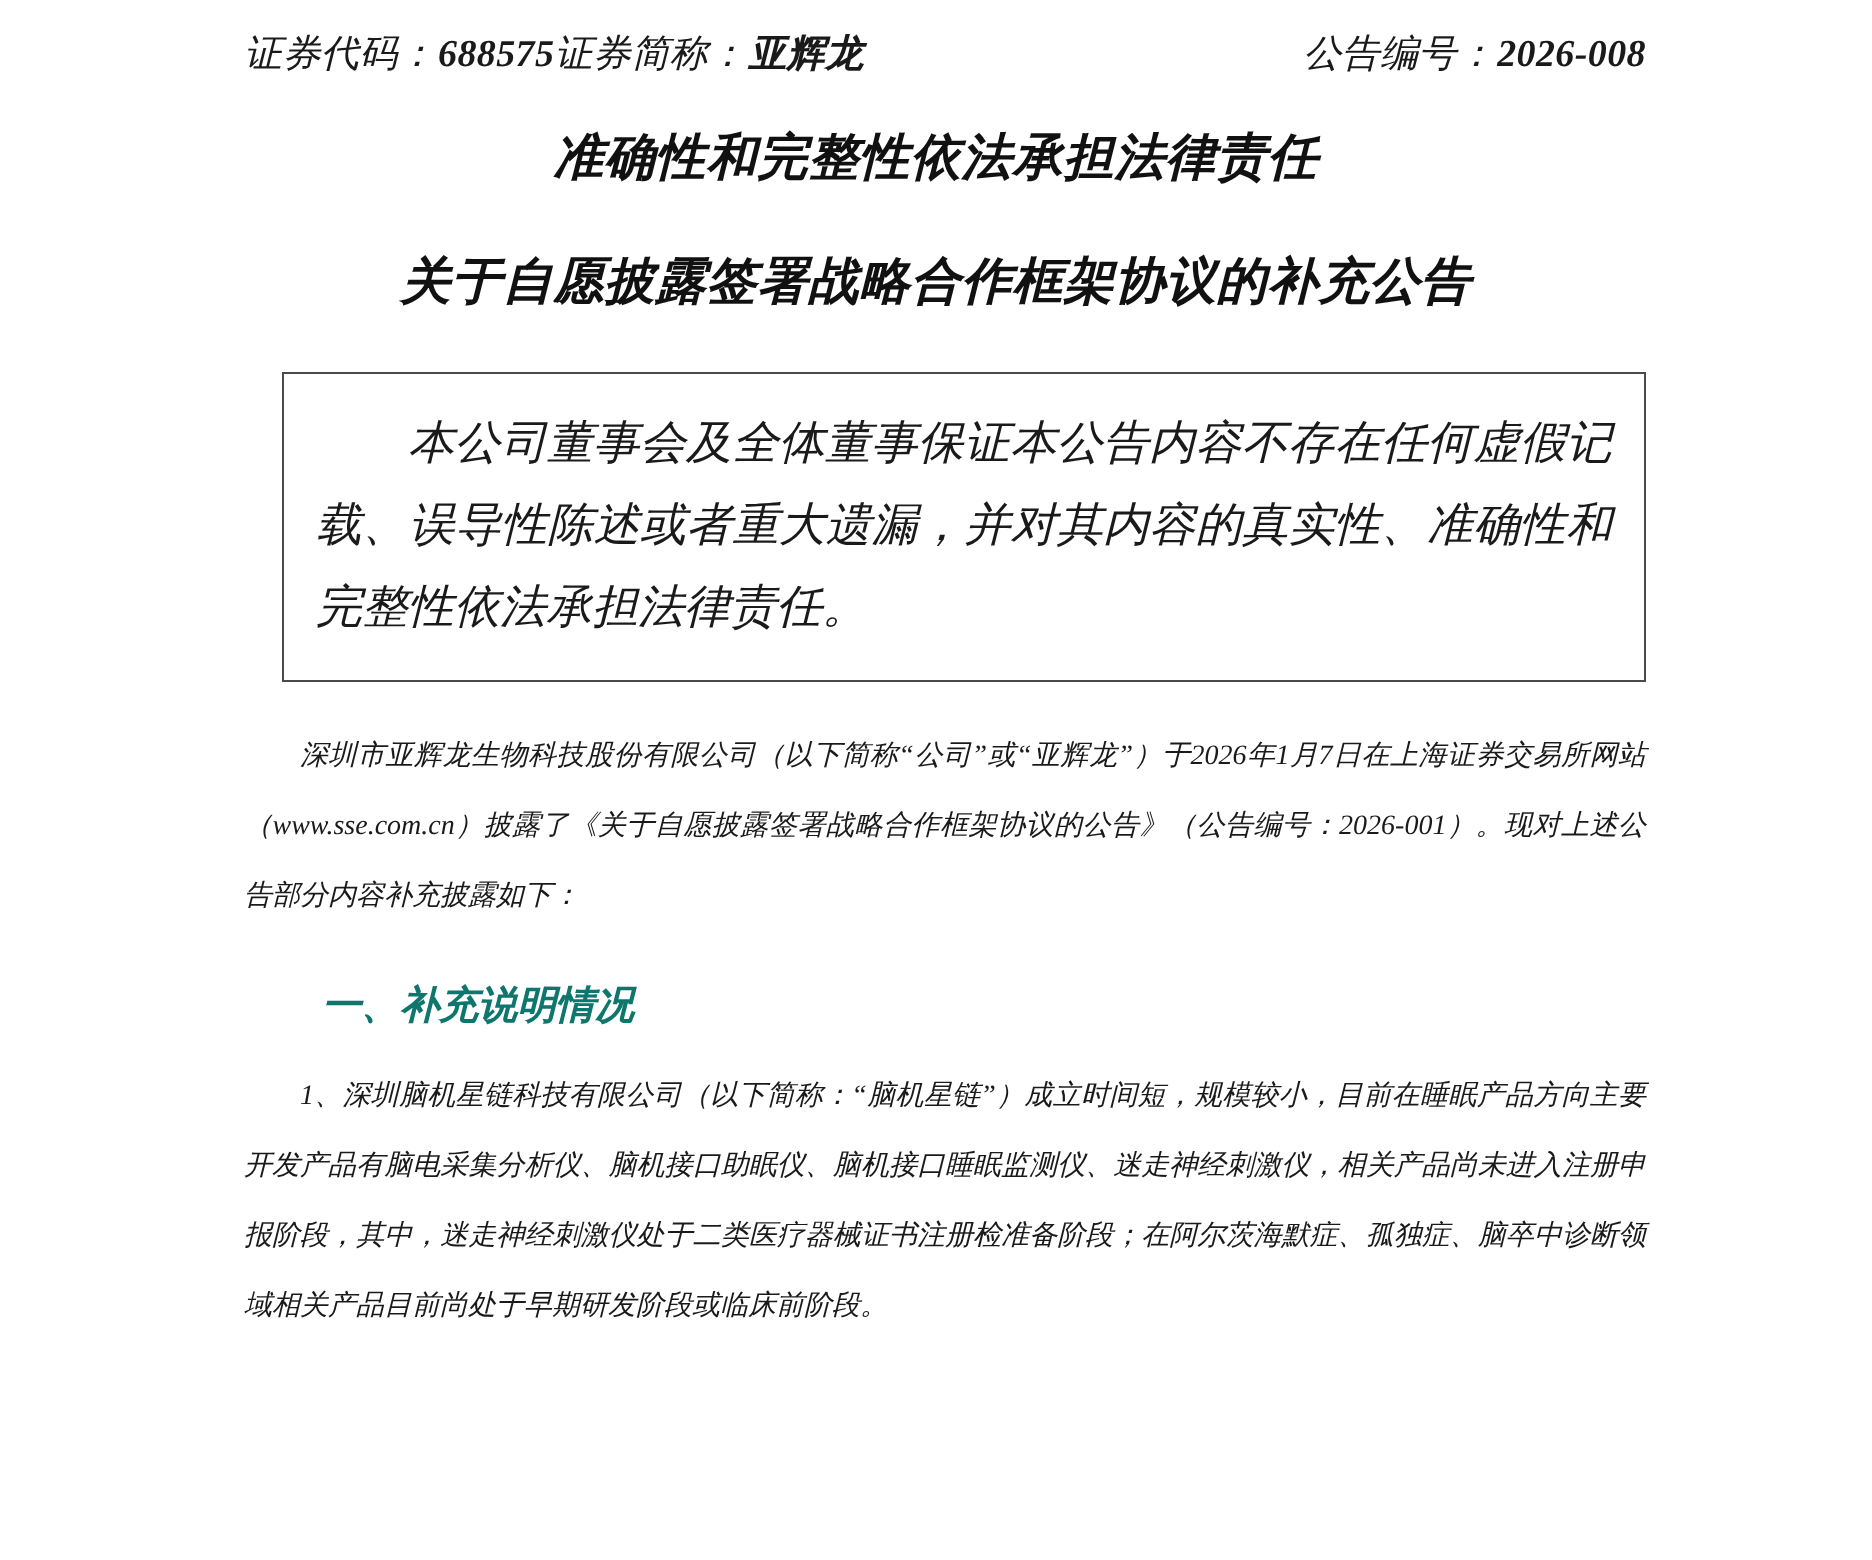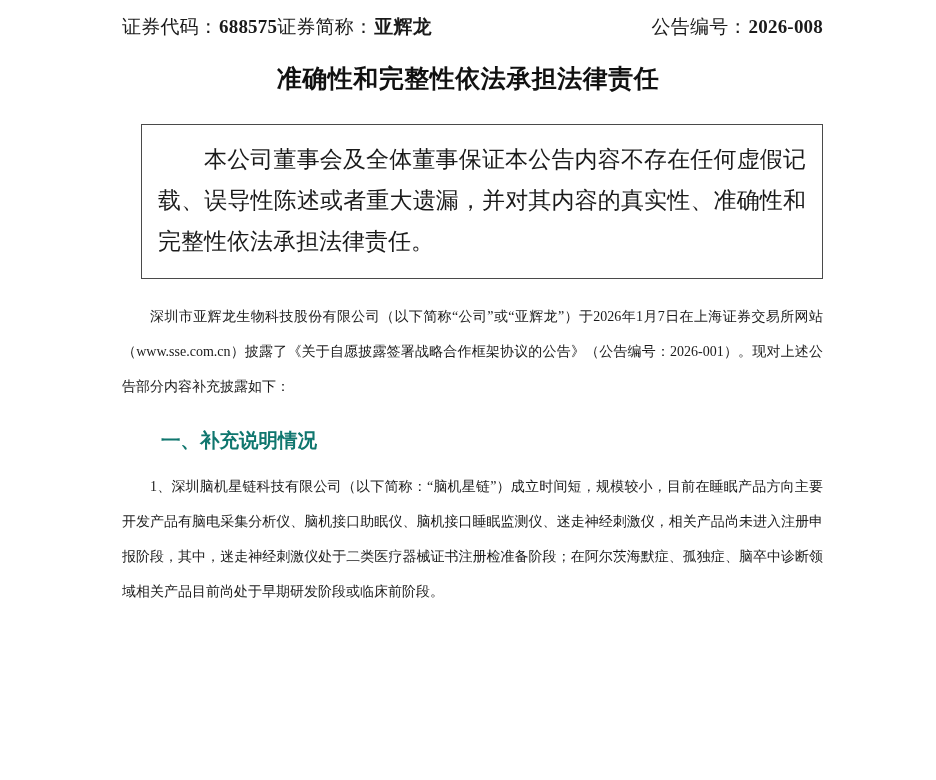--- a/index.html
+++ b/index.html
@@ -15,20 +15,21 @@
     color: #1a1a1a;
     overflow: hidden;
   }
 
   .page {
     position: relative;
     width: 936px;
     height: 604px;
     box-sizing: border-box;
     padding: 0;
+    font-style: italic;
   }
 
   
   .doc-header {
     display: flex;
     align-items: baseline;
     padding: 14px 113px 0 122px;
     font-size: 19px;
     letter-spacing: 0.2px;
     white-space: nowrap;
@@ -132,20 +133,21 @@
         <span class="hdr-value">亚辉龙</span>
     </span>
     <span class="hdr-item hdr-no">
       <span class="hdr-label">公告编号：</span>
         <span class="hdr-value">2026-008</span>
     </span>
   </div>
 
   <div class="title-block">
     <div class="title-main">准确性和完整性依法承担法律责任</div>
+    <div class="title-sub">关于自愿披露签署战略合作框架协议的补充公告</div>
   </div>
 
   <div class="disclaimer-wrap">
     <div class="disclaimer-box">
       <p class="disclaimer-text">本公司董事会及全体董事保证本公告内容不存在任何虚假记载、误导性陈述或者重大遗漏，并对其内容的真实性、准确性和完整性依法承担法律责任。</p>
     </div>
   </div>
 
   <div class="body-block">
     <p class="para first">深圳市亚辉龙生物科技股份有限公司（以下简称“公司”或“亚辉龙”）于2026年1月7日在上海证券交易所网站（www.sse.com.cn）披露了《关于自愿披露签署战略合作框架协议的公告》（公告编号：2026-001）。现对上述公告部分内容补充披露如下：</p>

